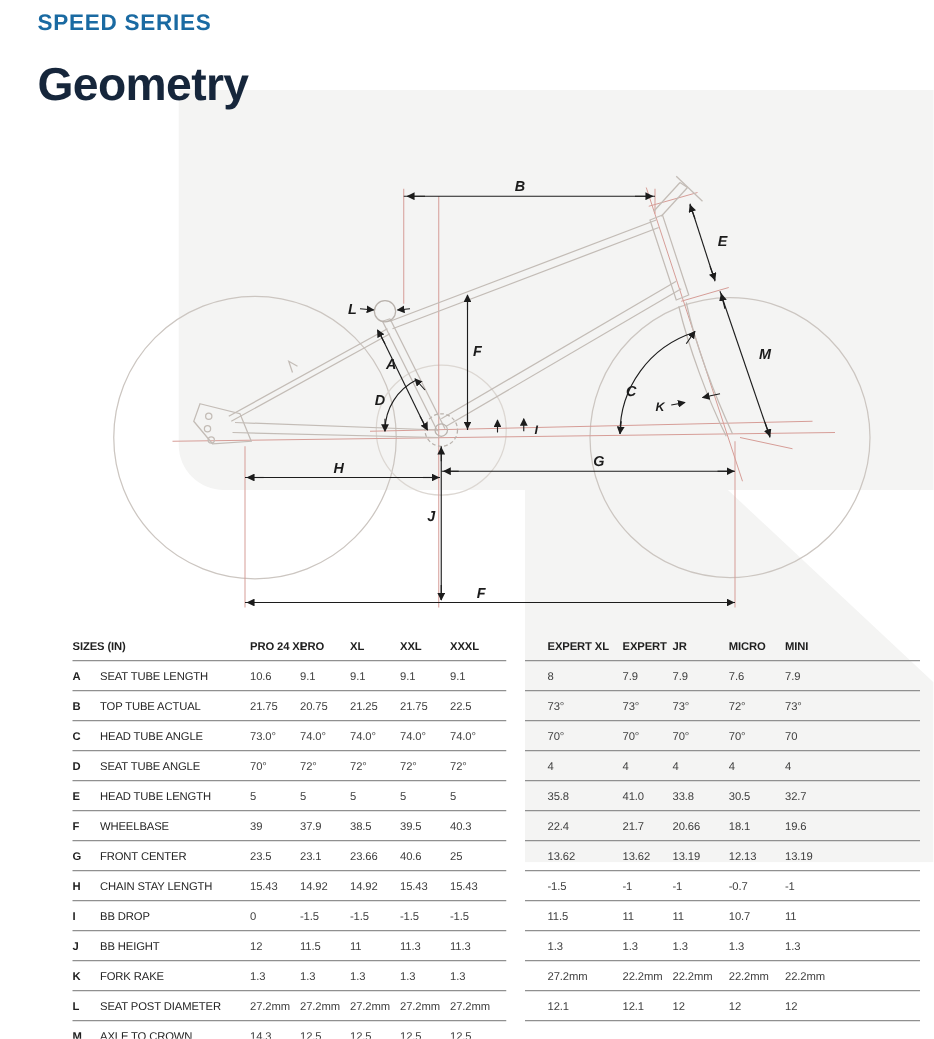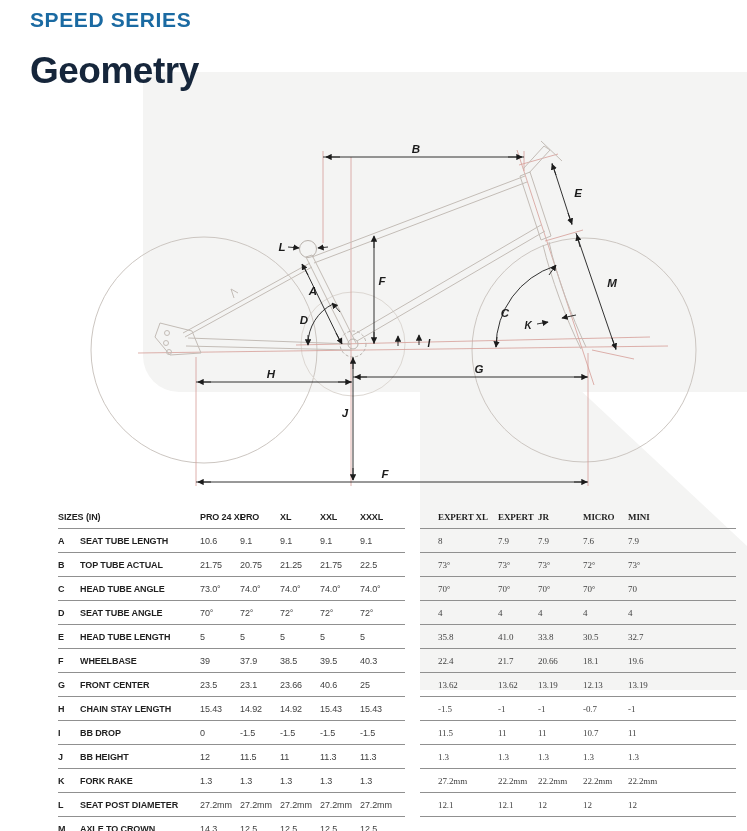--- a/index.html
+++ b/index.html
@@ -5,37 +5,37 @@
   html,body{margin:0;padding:0;}
   body{width:747px;height:831px;position:relative;overflow:hidden;background:#ffffff;
        font-family:"Liberation Sans",sans-serif;-webkit-font-smoothing:antialiased;}
   
   .wm1{position:absolute;left:143px;top:72px;width:604px;height:320px;background:#f4f4f3;
        border-radius:0 0 0 36px;}
   .wm2{position:absolute;left:420px;top:390px;width:327px;height:300px;background:#f4f4f3;
        clip-path:polygon(0% 0%,49% 0%,100% 52%,100% 100%,0% 100%);}
   
   .hdr{position:absolute;left:30px;top:8px;}
-  .series{font-size:21px;font-weight:800;letter-spacing:.6px;color:#1a6aa2;}
+  .series{font-size:18px;font-weight:800;letter-spacing:.6px;color:#1a6aa2;}
   .title{font-size:37px;font-weight:800;letter-spacing:-.5px;color:#16263b;margin-top:18px;}
   
   #diagram{position:absolute;left:0;top:95px;}
   .dimtxt{font-size:11.5px;font-weight:bold;font-style:italic;fill:#1b1b1b;
           font-family:"Liberation Sans",sans-serif;}
   .dimtxt.sm{font-size:10px;}
   
   .tbl-left{position:absolute;left:58px;top:505px;width:347px;font-size:9px;}
   .tbl-right{position:absolute;left:420px;top:505px;width:316px;font-size:9px;}
   .trow{display:grid;height:23px;align-items:center;border-bottom:1px solid #909090;
         letter-spacing:-.1px;}
   .tbl-left .trow{grid-template-columns:22px 120px 40px 40px 40px 40px 45px;}
-  .tbl-right .trow{grid-template-columns:60px 40px 45px 45px 1fr;padding-left:18px;font-family:Liberation Serif, serif;}
+  .tbl-right .trow{grid-template-columns:60px 40px 45px 45px 1fr;padding-left:18px;}
   .hcell{font-weight:bold;color:#1f1f1f;white-space:nowrap;}
   .letter{font-weight:bold;color:#1f1f1f;}
-  .rlabel{font-weight:bold;color:#1f1f1f;white-space:nowrap;}
+  .rlabel{font-weight:normal;color:#1f1f1f;white-space:nowrap;}
   .val{color:#3f3f3f;white-space:nowrap;}
   .span2{grid-column:1 / 3;}
 </style>
 </head>
 <body>
 
 <div class="wm1"></div>
 <div class="wm2"></div>
 
 <div class="hdr">

